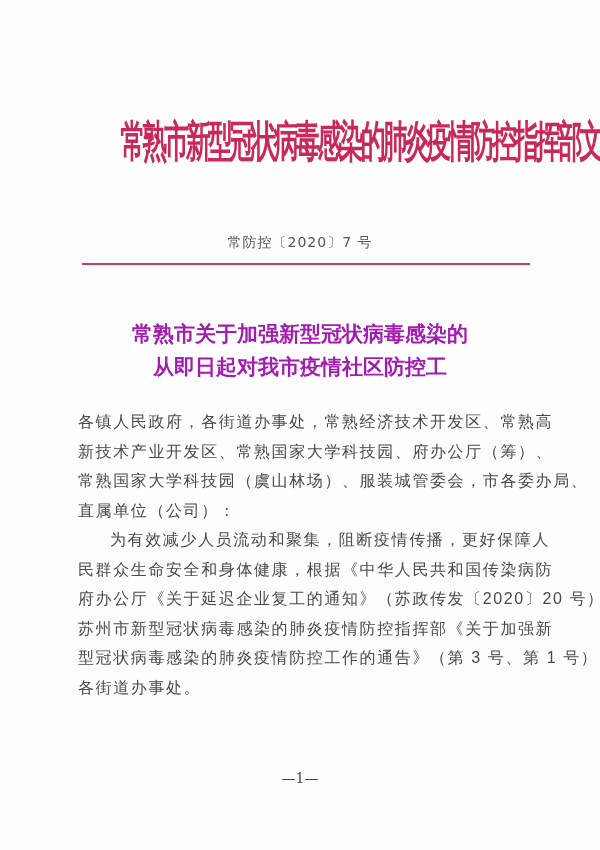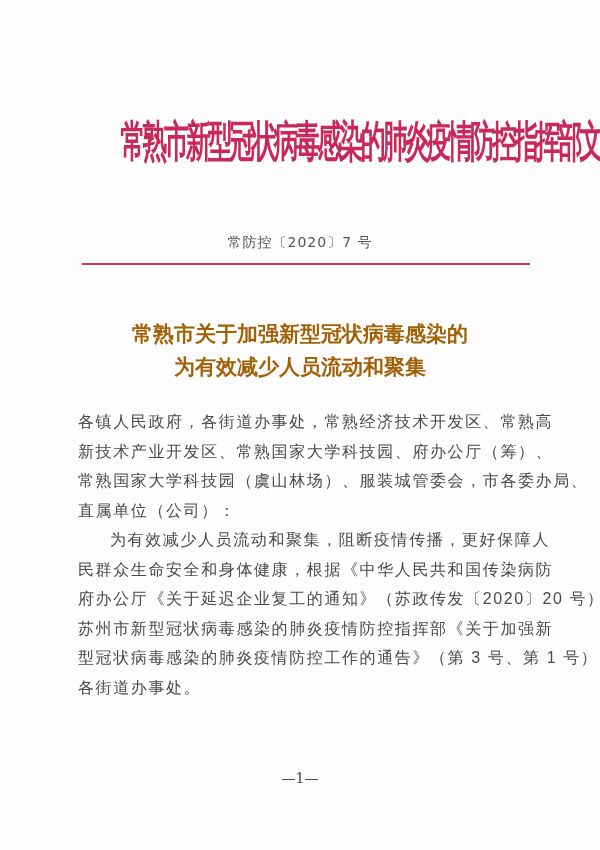--- a/index.html
+++ b/index.html
@@ -59,21 +59,21 @@
     }
     .notice-title {
       position: absolute;
       left: 0;
       top: 317px;
       width: 600px;
       text-align: center;
       font-family: "DejaVu Serif", "Liberation Serif", serif;
       font-size: 21px;
       font-weight: bold;
-      color: #a16207;
+      color: #a21caf;
       line-height: 33px;
     }
     .notice-title div {
       white-space: nowrap;
     }
     .body-text {
       position: absolute;
       left: 78px;
       top: 407px;
       width: 450px;
@@ -107,21 +107,21 @@
 <div class="page">
 
   <div class="header-title">常熟市新型冠状病毒感染的肺炎疫情防控指挥部文件</div>
 
   <div class="doc-number">常防控〔2020〕7 号</div>
 
   <div class="red-rule"></div>
 
   <div class="notice-title">
     <div>常熟市关于加强新型冠状病毒感染的</div>
-    <div>为有效减少人员流动和聚集</div>
+    <div>从即日起对我市疫情社区防控工</div>
   </div>
 
   <div class="body-text">
     <div class="line">各镇人民政府，各街道办事处，常熟经济技术开发区、常熟高</div>
     <div class="line">新技术产业开发区、常熟国家大学科技园、府办公厅（筹）、</div>
     <div class="line">常熟国家大学科技园（虞山林场）、服装城管委会，市各委办局、</div>
     <div class="line">直属单位（公司）：</div>
     <div class="line indent">为有效减少人员流动和聚集，阻断疫情传播，更好保障人</div>
     <div class="line">民群众生命安全和身体健康，根据《中华人民共和国传染病防</div>
     <div class="line">府办公厅《关于延迟企业复工的通知》（苏政传发〔2020〕20 号）、</div>

